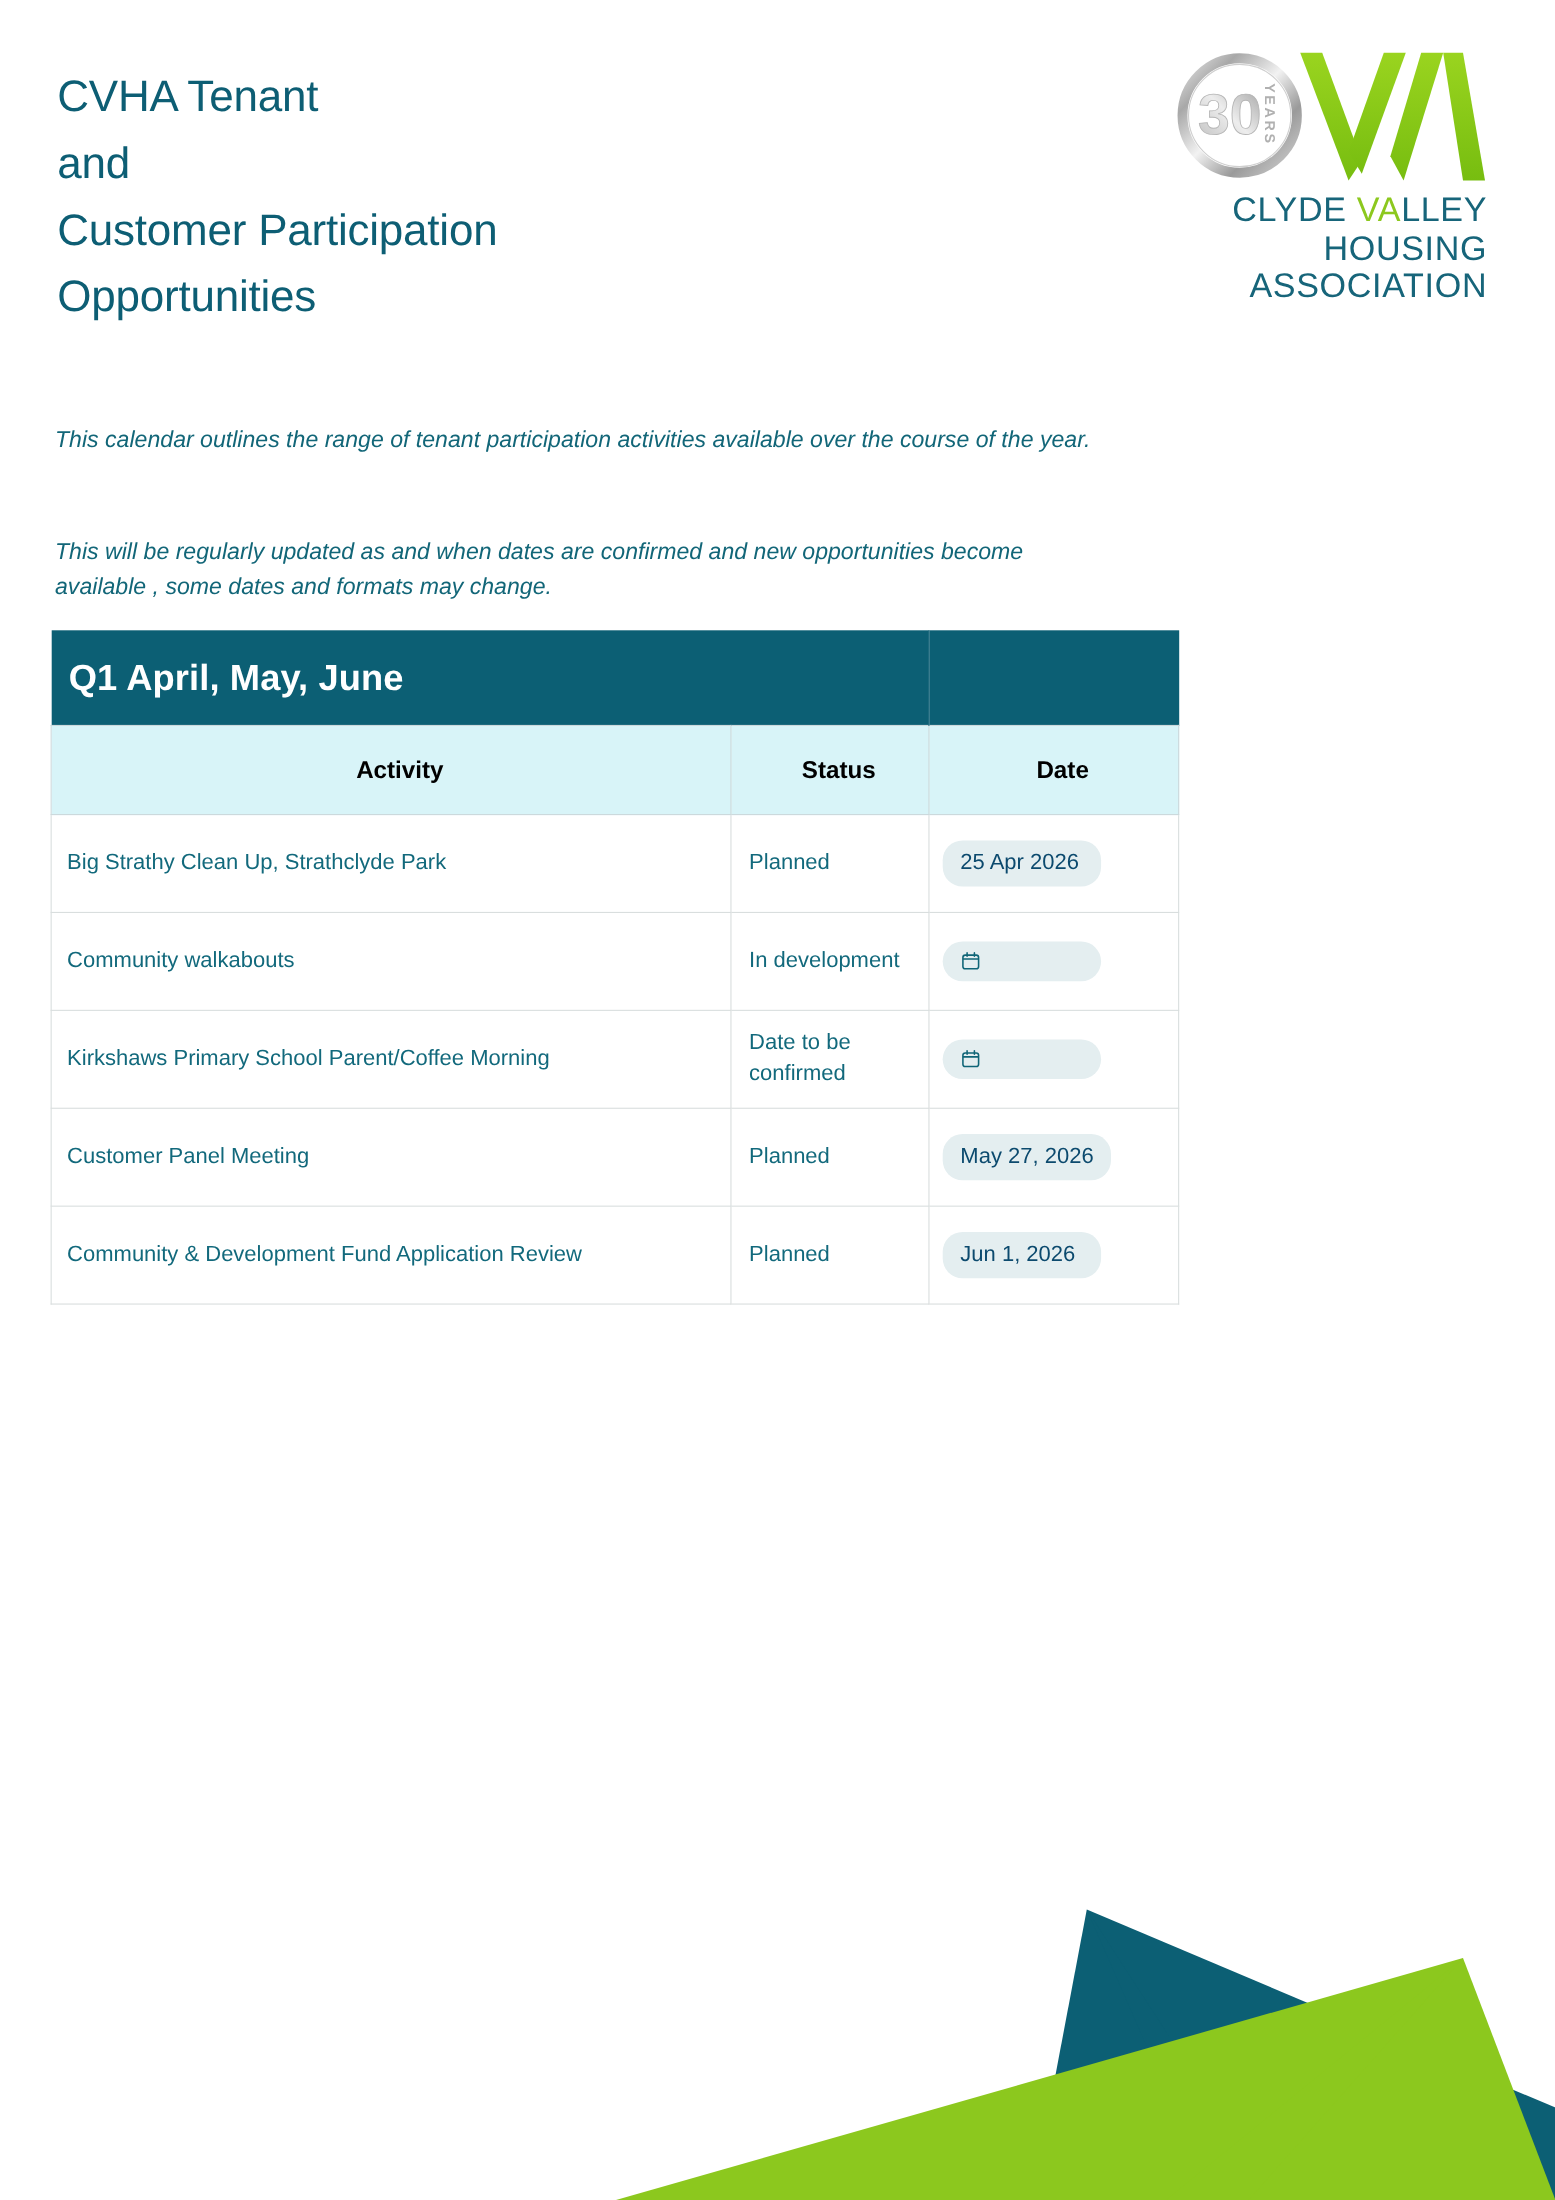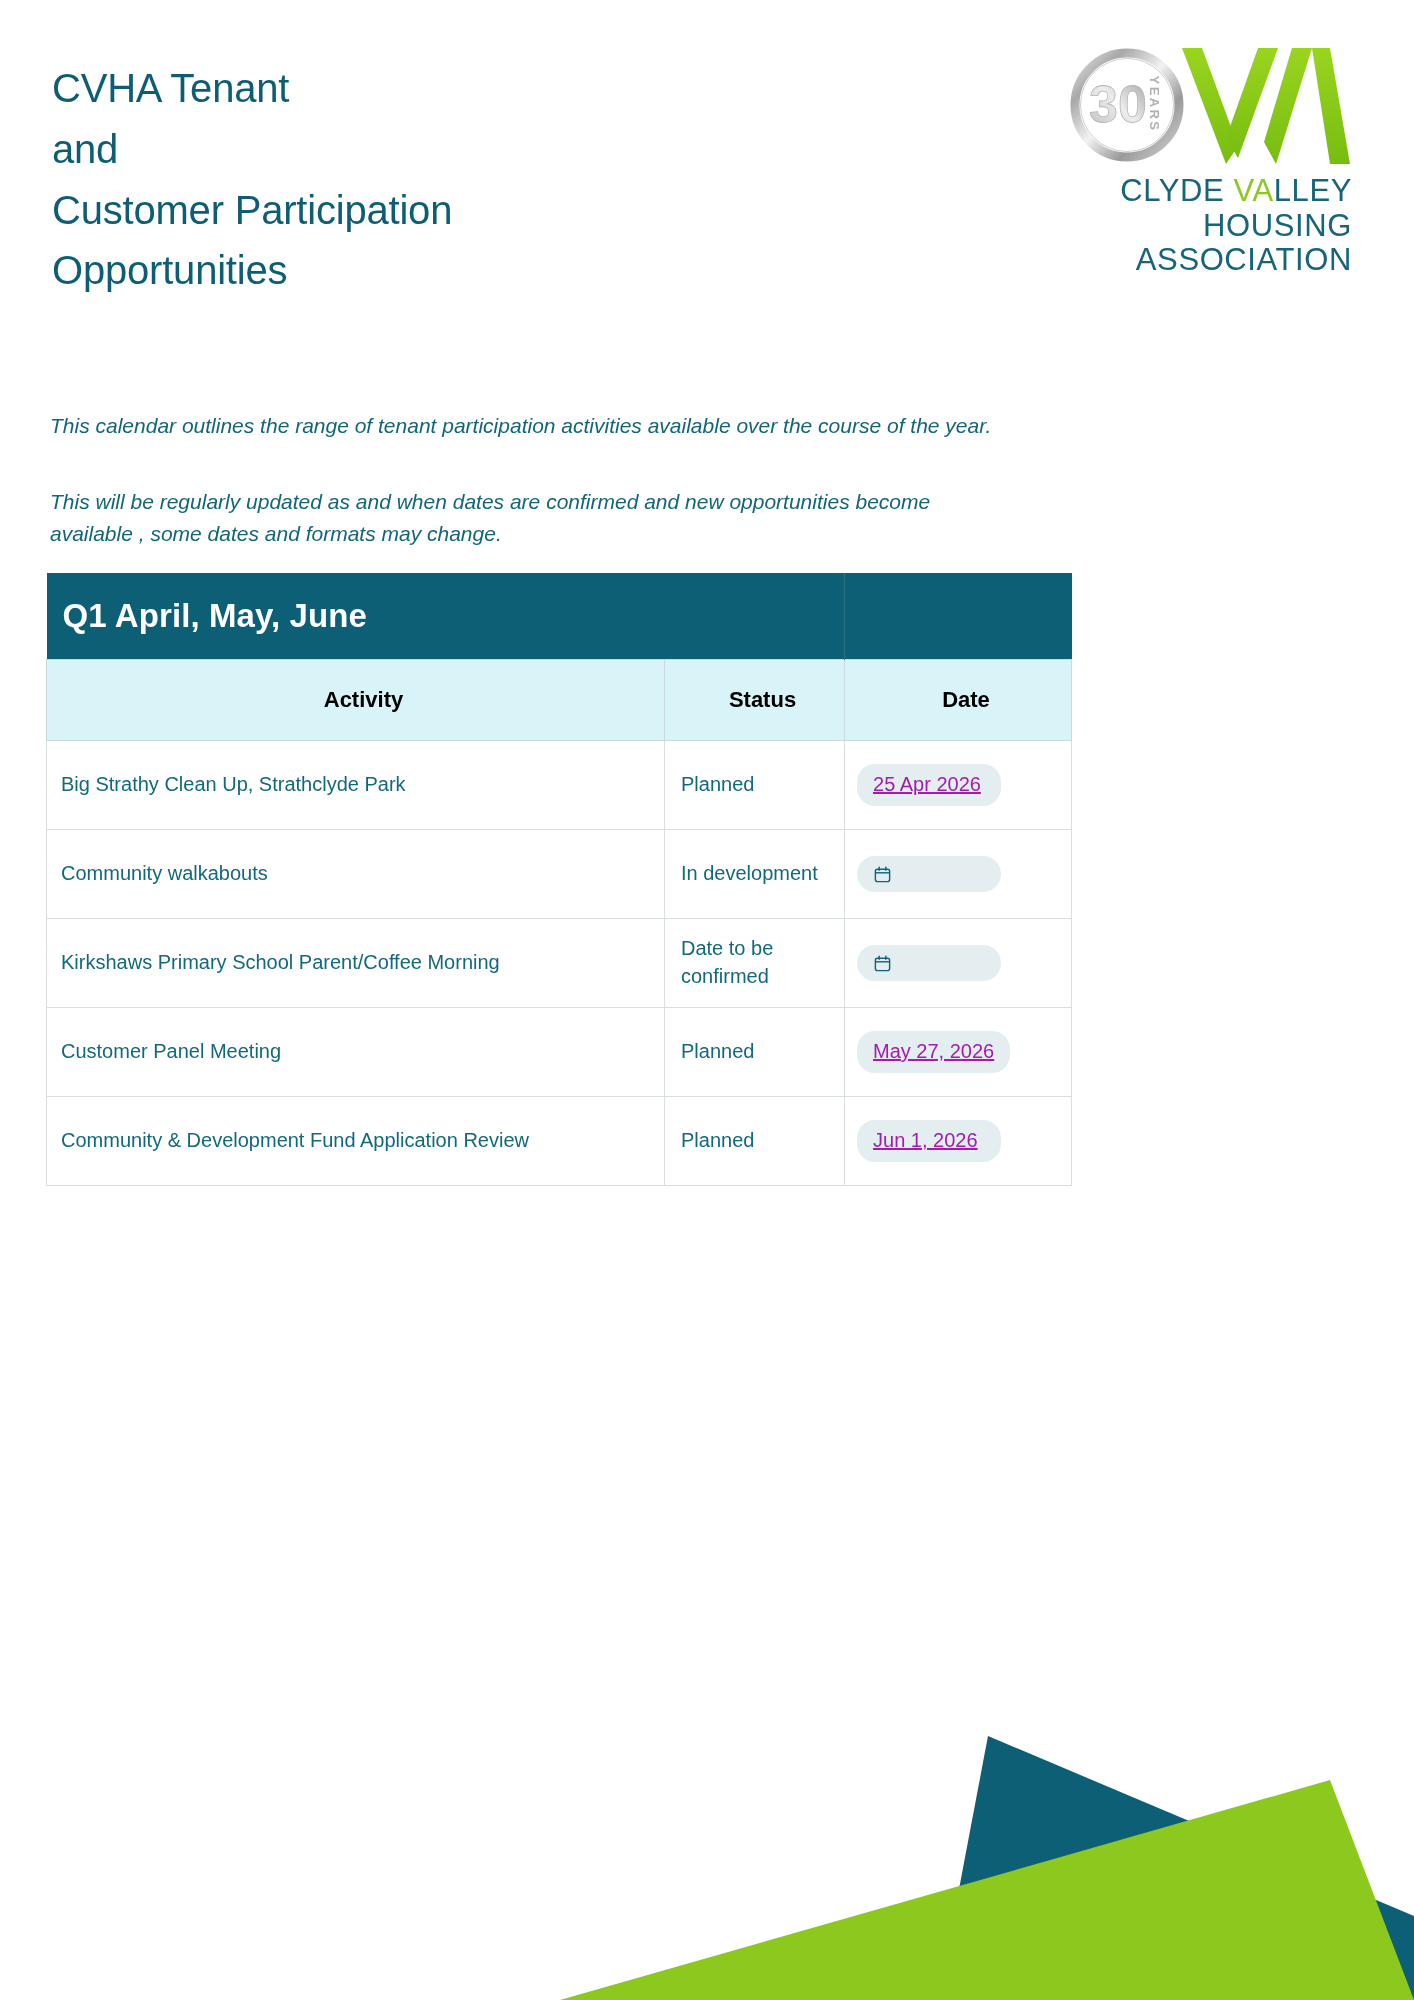--- a/index.html
+++ b/index.html
@@ -98,21 +98,21 @@
   }
   .para {
     position: absolute;
     left: 50px;
     width: 960px;
     font-size: 21px;
     font-style: italic;
     line-height: 1.52;
     color: #126678;
   }
-  .para-1 { top: 410px; }
+  .para-1 { top: 384px; }
   .para-2 { top: 486px; }
 
   
   .table-wrap {
     position: absolute;
     left: 46px;
     top: 573px;
     width: 1025px;
   }
   table.cal {
@@ -166,25 +166,24 @@
   tbody.rows td.c-dt  { padding-left: 12px; }
 
   .date-pill {
     display: inline-flex;
     align-items: center;
     gap: 7px;
     background: #e4eef0;
     border-radius: 18px;
     padding: 7px 16px;
     font-size: 20px;
-    color: #a21caf;
+    color: #0c4a6e;
     min-width: 112px;
     min-height: 22px;
     box-sizing: content-box;
-    text-decoration: underline;
   }
   .date-pill.empty { width: 112px; padding: 7px 16px; }
   .cal-icon { flex: none; display: block; }
 
   
   .footer-art {
     position: absolute;
     left: 0;
     bottom: 0;
     width: 1414px;

